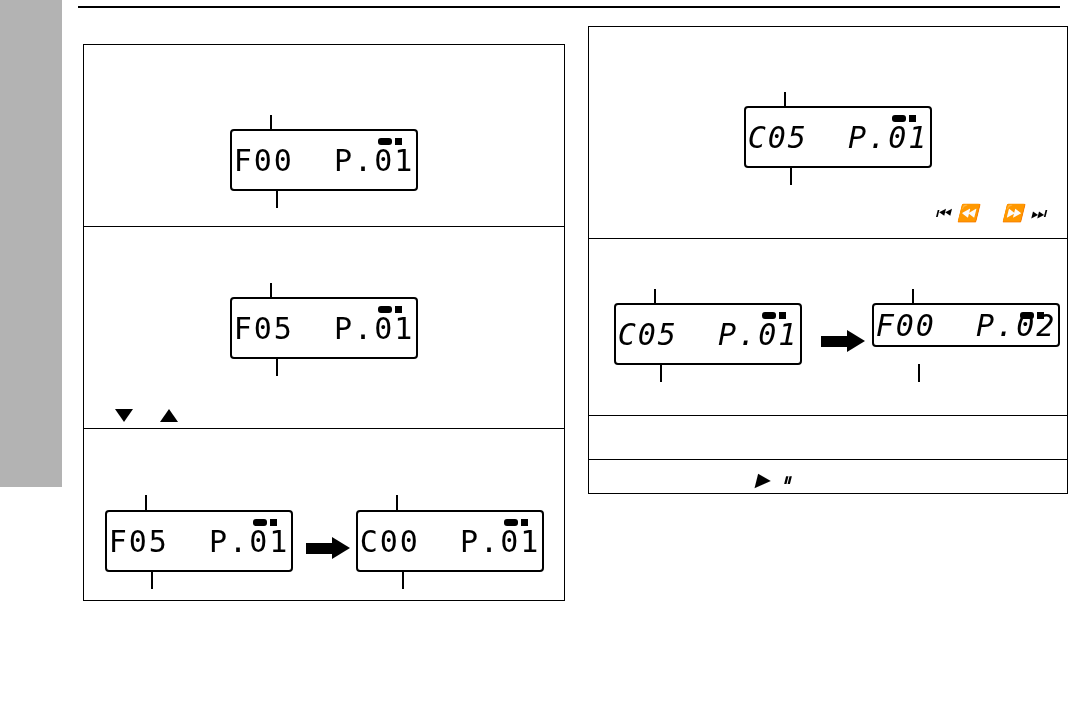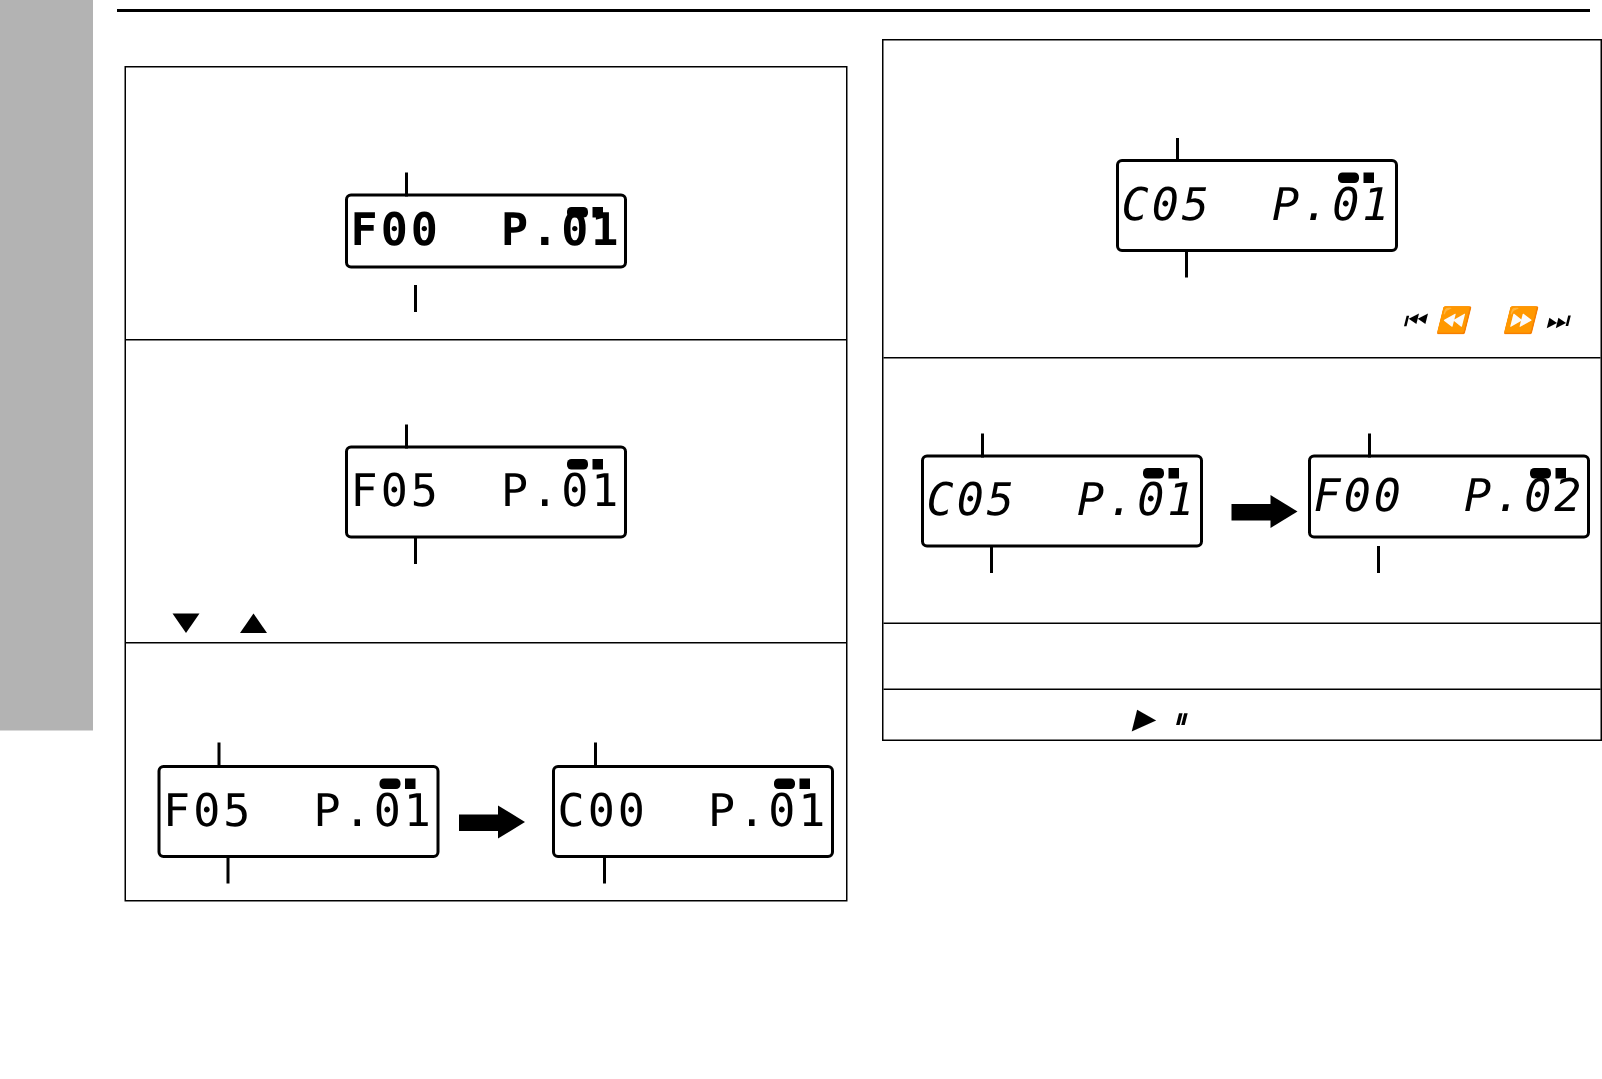--- a/index.html
+++ b/index.html
@@ -163,21 +163,21 @@
 </head>
 <body>
 
 <div class="left-tab"></div>
 <div class="top-rule"></div>
 
 <div class="panel panel-left">
   <div class="divider" style="top:181px;"></div>
   <div class="divider" style="top:383px;"></div>
 
-  <div class="lcd" style="left:146px; top:84px; width:188px; height:50px;font-weight:bold;">
+  <div class="lcd" style="left:146px; top:84px; width:188px; height:62px;">
     <div class="lcd-inner">
       <div class="seg-text">F00  P.01</div>
       <div class="ind" style="right:14px; top:7px;">
         <div class="pill"></div>
         <div class="sq"></div>
       </div>
     </div>
   </div>
   <div class="flash" style="left:186px; top:70px; height:16px;"></div>
   <div class="flash" style="left:192px; top:145px; height:18px;"></div>
@@ -211,21 +211,21 @@
     </div>
   </div>
   <div class="flash" style="left:61px; top:450px; height:16px;"></div>
   <div class="flash" style="left:67px; top:526px; height:18px;"></div>
 
   <div class="big-arrow" style="left:222px; top:492px;">
     <div class="shaft"></div>
     <div class="head"></div>
   </div>
 
-  <div class="lcd" style="left:284px; top:465px; width:188px; height:62px;">
+  <div class="lcd" style="left:272px; top:465px; width:188px; height:62px;">
     <div class="lcd-inner">
       <div class="seg-text">C00  P.01</div>
       <div class="ind" style="right:14px; top:7px;">
         <div class="pill"></div>
         <div class="sq"></div>
       </div>
     </div>
   </div>
   <div class="flash" style="left:312px; top:450px; height:16px;"></div>
   <div class="flash" style="left:318px; top:526px; height:18px;"></div>
@@ -267,21 +267,21 @@
     </div>
   </div>
   <div class="flash" style="left:65px; top:262px; height:16px;"></div>
   <div class="flash" style="left:71px; top:337px; height:18px;"></div>
 
   <div class="big-arrow" style="left:232px; top:303px;">
     <div class="shaft"></div>
     <div class="head"></div>
   </div>
 
-  <div class="lcd" style="left:283px; top:276px; width:188px; height:56px;">
+  <div class="lcd" style="left:283px; top:276px; width:188px; height:44px;">
     <div class="lcd-inner">
       <div class="seg-text">F00  P.02</div>
       <div class="ind" style="right:14px; top:7px;">
         <div class="pill"></div>
         <div class="sq"></div>
       </div>
     </div>
   </div>
   <div class="flash" style="left:323px; top:262px; height:16px;"></div>
   <div class="flash" style="left:329px; top:337px; height:18px;"></div>

